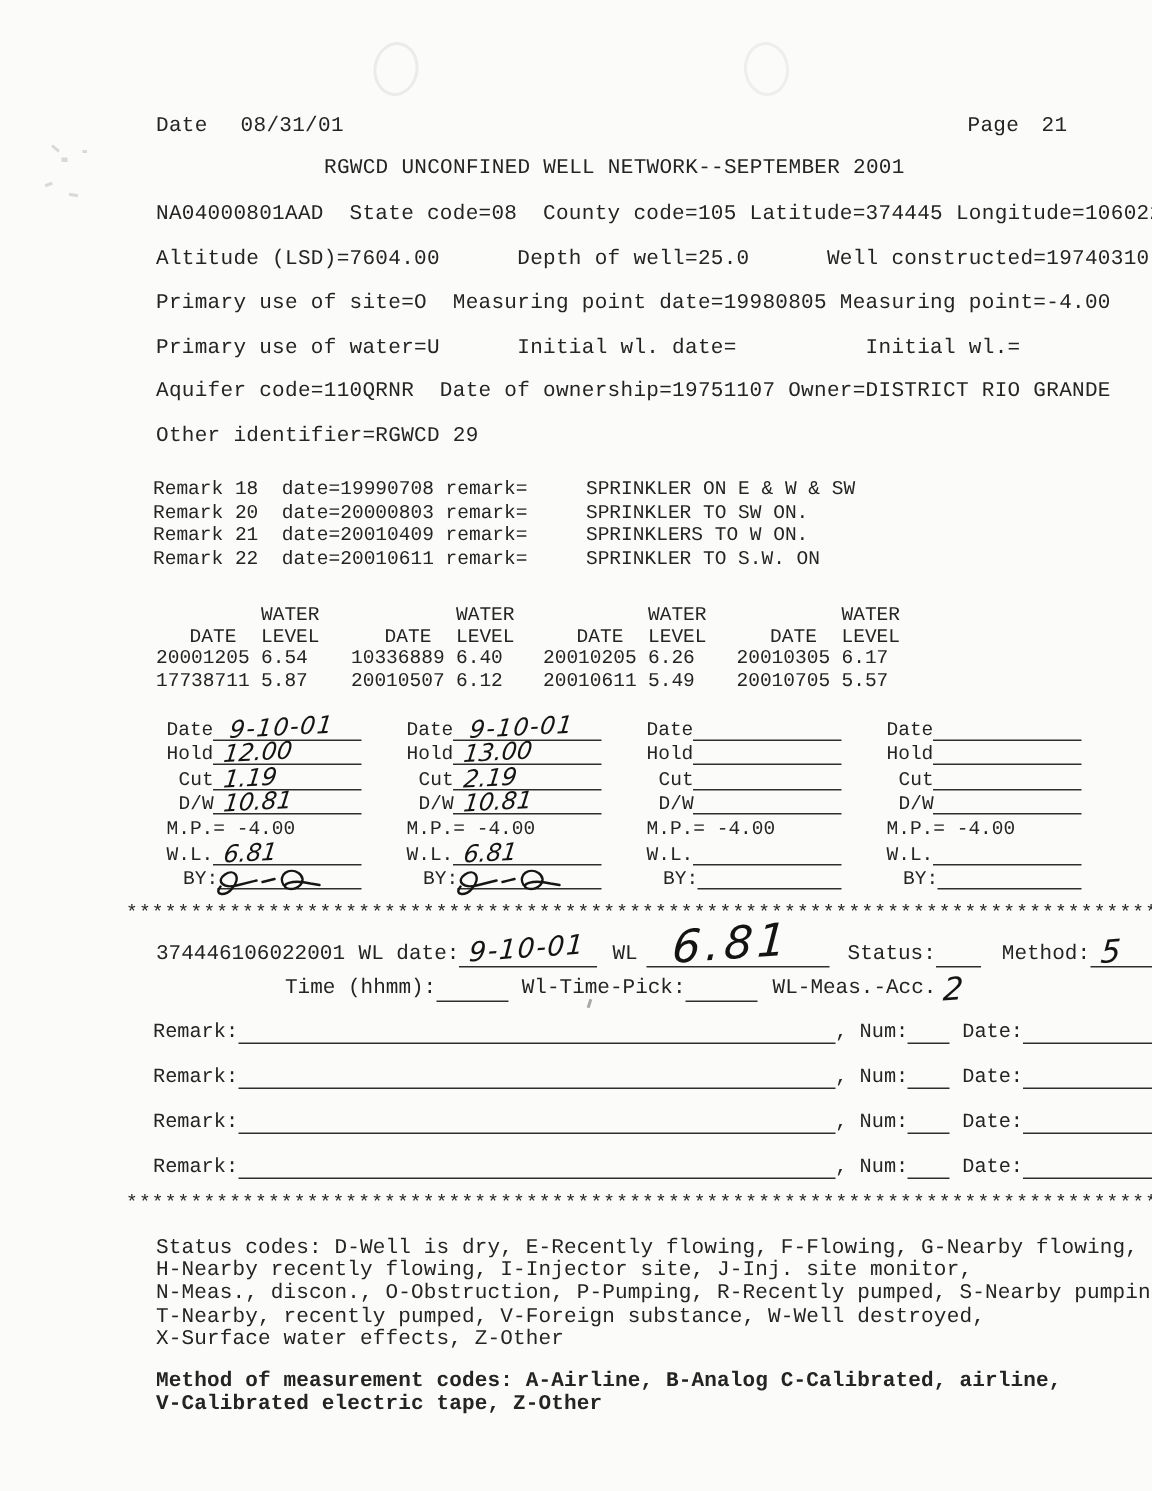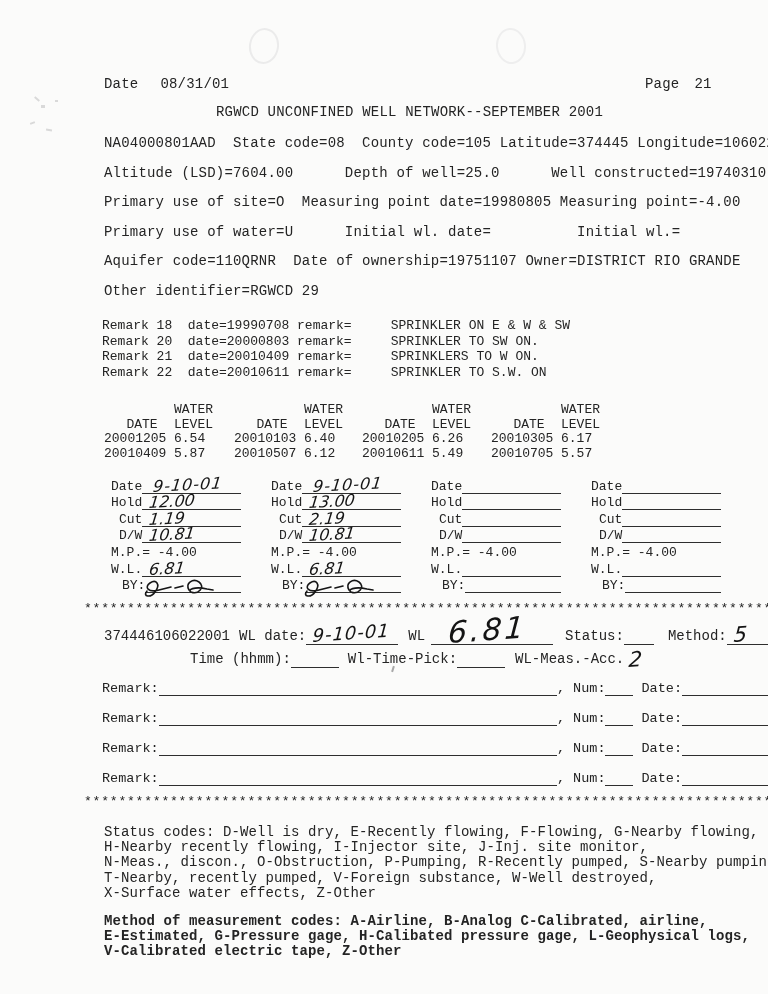--- a/index.html
+++ b/index.html
@@ -96,35 +96,35 @@
       </div>
     <div class="wl-row">
         <span class="wl-c1 ctr">DATE</span>
         <span>LEVEL</span>
       </div>
     <div class="wl-row">
         <span class="wl-c1">20001205</span>
         <span>6.54</span>
       </div>
     <div class="wl-row">
-        <span class="wl-c1">20010409</span>
+        <span class="wl-c1">17738711</span>
         <span>5.87</span>
       </div>
   </div>
   <div class="wl-group" style="left:234px;">
     <div class="wl-row">
         <span class="wl-c1"></span>
         <span>WATER</span>
       </div>
     <div class="wl-row">
         <span class="wl-c1 ctr">DATE</span>
         <span>LEVEL</span>
       </div>
     <div class="wl-row">
-        <span class="wl-c1">20010103</span>
+        <span class="wl-c1">10336889</span>
         <span>6.40</span>
       </div>
     <div class="wl-row">
         <span class="wl-c1">20010507</span>
         <span>6.12</span>
       </div>
   </div>
   <div class="wl-group" style="left:362px;">
     <div class="wl-row">
         <span class="wl-c1"></span>
@@ -389,17 +389,16 @@
   <div class="abs codes block-lines" style="left:104px;top:824px;">
     <div>Status codes: D-Well is dry, E-Recently flowing, F-Flowing, G-Nearby flowing,</div>
     <div>H-Nearby recently flowing, I-Injector site, J-Inj. site monitor,</div>
     <div>N-Meas., discon., O-Obstruction, P-Pumping, R-Recently pumped, S-Nearby pumping,</div>
     <div>T-Nearby, recently pumped, V-Foreign substance, W-Well destroyed,</div>
     <div>X-Surface water effects, Z-Other</div>
   </div>
 
   <div class="abs codes block-lines" style="left:104px;top:913px;font-weight:bold;">
     <div>Method of measurement codes: A-Airline, B-Analog C-Calibrated, airline,</div>
-    <div>E-Estimated, G-Pressure gage, H-Calibated pressure gage, L-Geophysical logs,</div>
     <div>V-Calibrated electric tape, Z-Other</div>
   </div>
 
 </div>
 
 </body></html>

